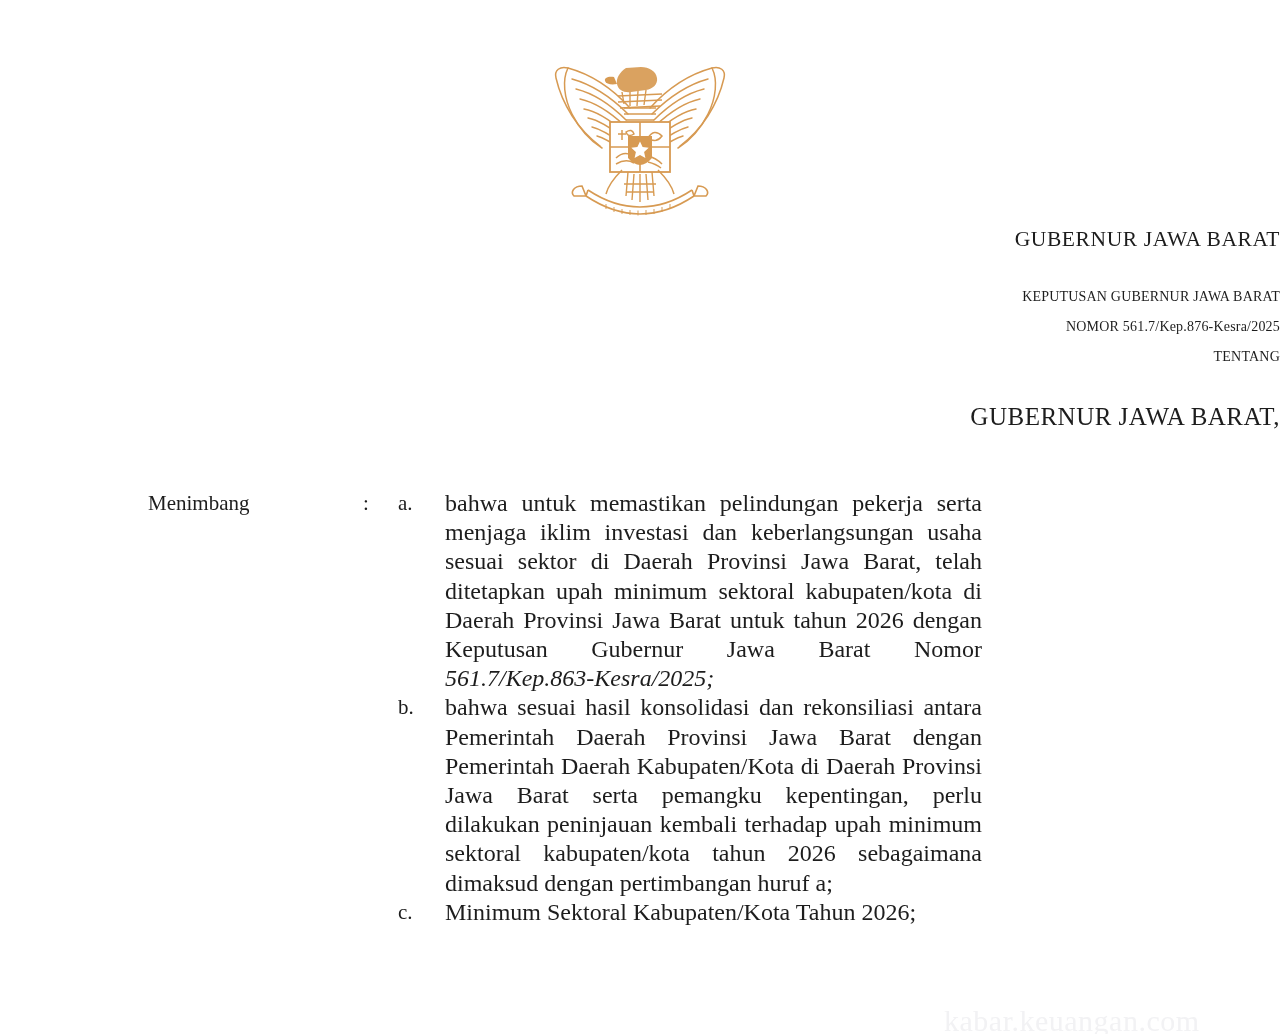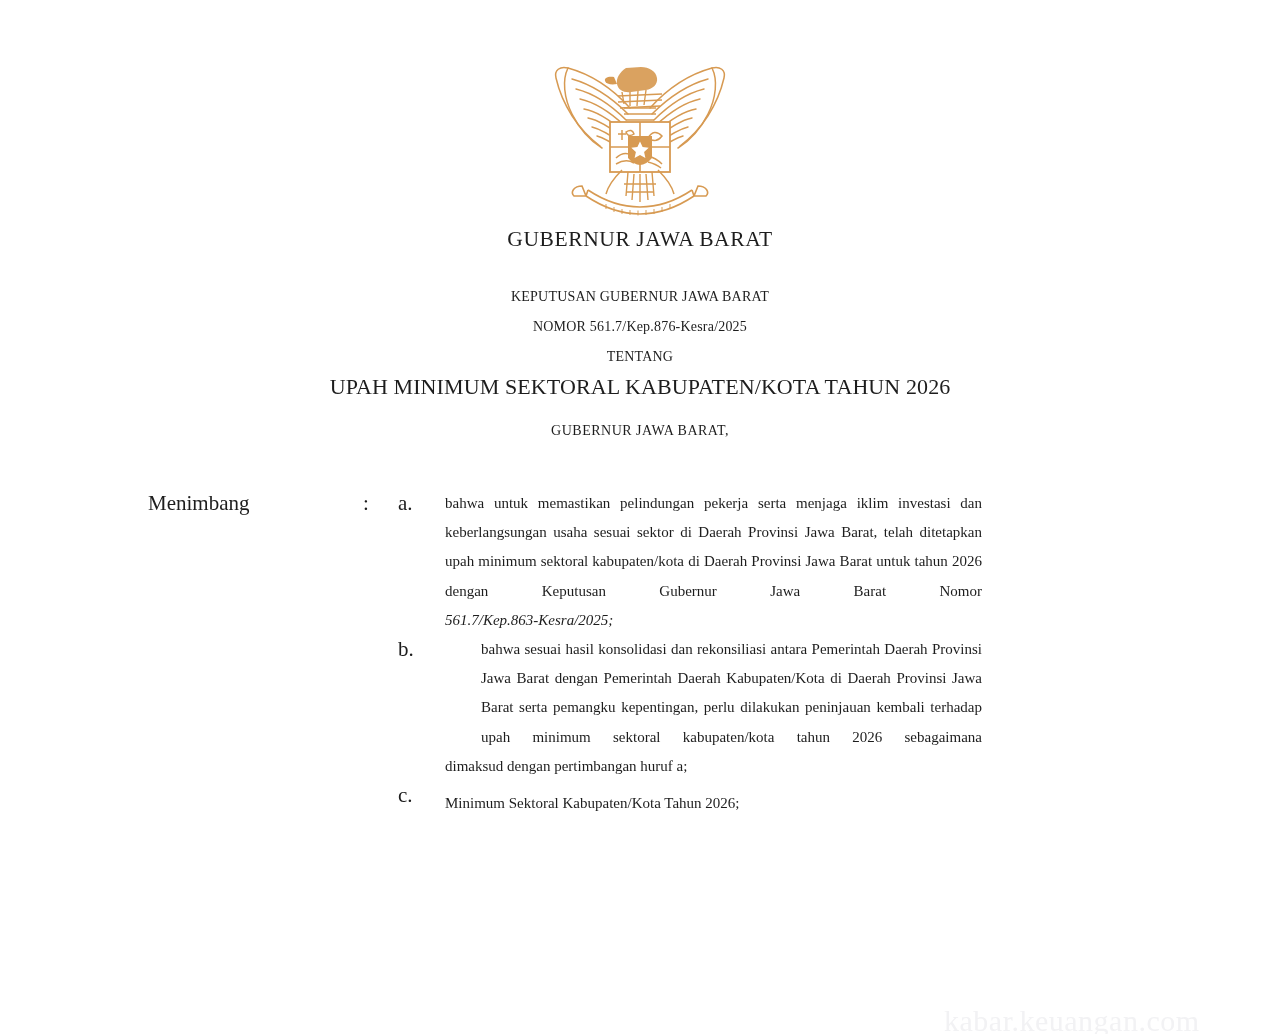--- a/index.html
+++ b/index.html
@@ -41,21 +41,21 @@
     line-height: 0;
   }
   .emblem svg { display: block; width: 196px; height: 176px; }
 
   
   .heading-zone {
     position: absolute;
     top: 224px;
     left: 0;
     width: 1280px;
-    text-align: center;
+    text-align: right;
   }
   .line-institution {
     font-size: 21.5px;
     letter-spacing: 0.6px;
     line-height: 30px;
     font-weight: 400;
   }
   .title-block {
     margin-top: 28px;
   }
@@ -63,22 +63,22 @@
     font-size: 14px;
     line-height: 30px;
     letter-spacing: 0.2px;
     white-space: nowrap;
   }
   .title-line.wide {
     font-size: 22px;
     letter-spacing: 0.1px;
   }
   .line-signatory {
-    margin-top: 14px;
-    font-size: 14px;
+    margin-top: 30px;
+    font-size: 25px;
     line-height: 30px;
     letter-spacing: 0.5px;
   }
 
   
   .body-zone {
     position: absolute;
     top: 489px;
     left: 0;
     width: 1132px;
@@ -115,21 +115,21 @@
     width: 52px;
     flex: 0 0 52px;
     font-size: 21px;
     line-height: 29.2px;
     text-align: left;
     padding-left: 5px;
     box-sizing: border-box;
   }
   .item-text {
     flex: 1 1 auto;
-    font-size: 15px;
+    font-size: 24px;
     line-height: 29.2px;
     text-align: justify;
     text-justify: inter-word;
     hyphens: none;
     min-width: 0;
   }
 
   
   .jt {
     text-align: justify;
@@ -236,21 +236,20 @@
     </span>
   </div>
 
   <div class="heading-zone">
     <div class="line-institution">GUBERNUR JAWA BARAT</div>
 
     <div class="title-block">
       <div class="title-line">KEPUTUSAN GUBERNUR JAWA BARAT</div>
       <div class="title-line">NOMOR 561.7/Kep.876-Kesra/2025</div>
       <div class="title-line">TENTANG</div>
-      <div class="title-line wide">UPAH MINIMUM SEKTORAL KABUPATEN/KOTA TAHUN 2026</div>
     </div>
 
     <div class="line-signatory">GUBERNUR JAWA BARAT,</div>
   </div>
 
   <div class="body-zone">
     <div class="consider-row">
 
       <div class="label-col">Menimbang</div>
 
@@ -262,29 +261,29 @@
           <div class="item-marker">a.</div>
           <div class="item-text">
             <span class="jt" style="display:block;">bahwa untuk memastikan pelindungan pekerja serta menjaga iklim investasi dan keberlangsungan usaha sesuai sektor di Daerah Provinsi Jawa Barat, telah ditetapkan upah minimum sektoral kabupaten/kota di Daerah Provinsi Jawa Barat untuk tahun 2026 dengan Keputusan Gubernur Jawa Barat Nomor</span>
             <span class="jt-last" style="display:block;font-style:italic;">561.7/Kep.863-Kesra/2025;</span>
           </div>
         </div>
 
         <div class="item">
           <div class="item-marker">b.</div>
           <div class="item-text">
-            <span class="jt" style="display:block;margin-left:36px;">bahwa sesuai hasil konsolidasi dan rekonsiliasi antara Pemerintah Daerah Provinsi Jawa Barat dengan Pemerintah Daerah Kabupaten/Kota di Daerah Provinsi Jawa Barat serta pemangku kepentingan, perlu dilakukan peninjauan kembali terhadap upah minimum sektoral kabupaten/kota tahun 2026 sebagaimana</span>
+            <span class="jt" style="display:block;">bahwa sesuai hasil konsolidasi dan rekonsiliasi antara Pemerintah Daerah Provinsi Jawa Barat dengan Pemerintah Daerah Kabupaten/Kota di Daerah Provinsi Jawa Barat serta pemangku kepentingan, perlu dilakukan peninjauan kembali terhadap upah minimum sektoral kabupaten/kota tahun 2026 sebagaimana</span>
             <span class="jt-last" style="display:block;">dimaksud dengan pertimbangan huruf a;</span>
           </div>
         </div>
 
         <div class="item">
           <div class="item-marker">c.</div>
           <div class="item-text">
-            <span class="jt-last" style="display:block;margin-top:8px;">Minimum Sektoral Kabupaten/Kota Tahun 2026;</span>
+            <span class="jt-last" style="display:block;">Minimum Sektoral Kabupaten/Kota Tahun 2026;</span>
           </div>
         </div>
 
       </div>
     </div>
   </div>
 
   <div class="watermark">kabar.keuangan.com</div>
 
 </div>

